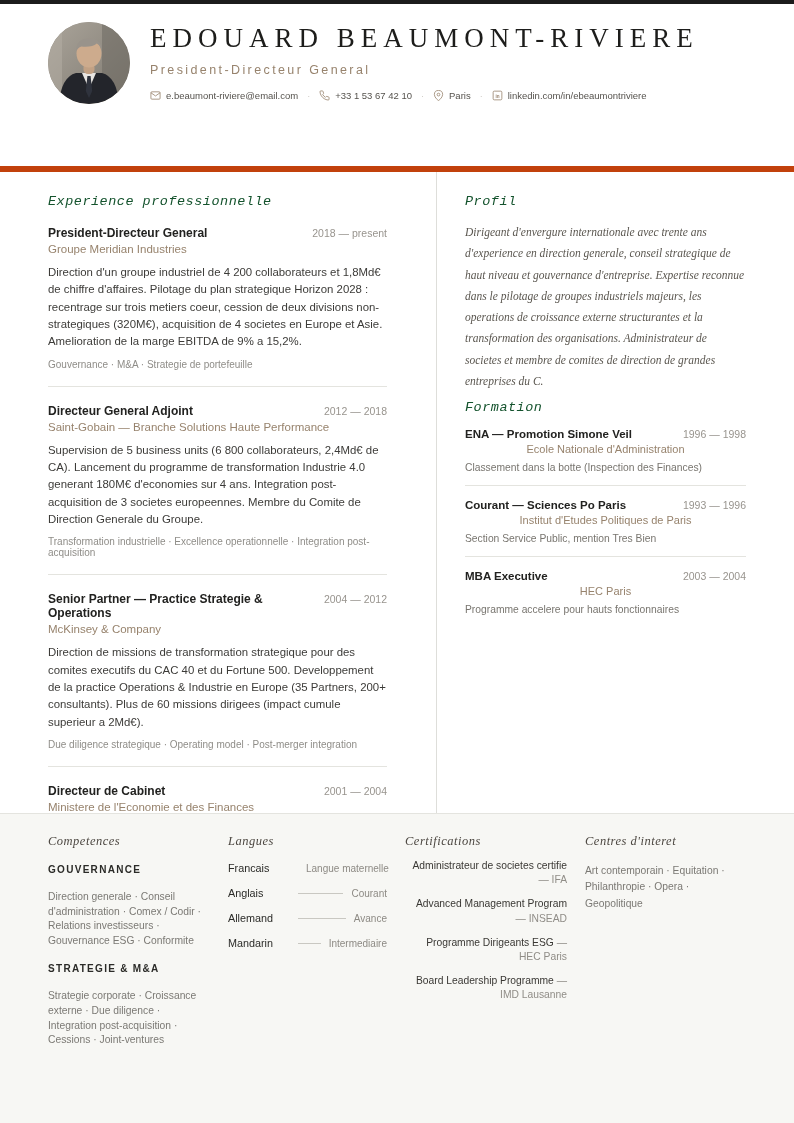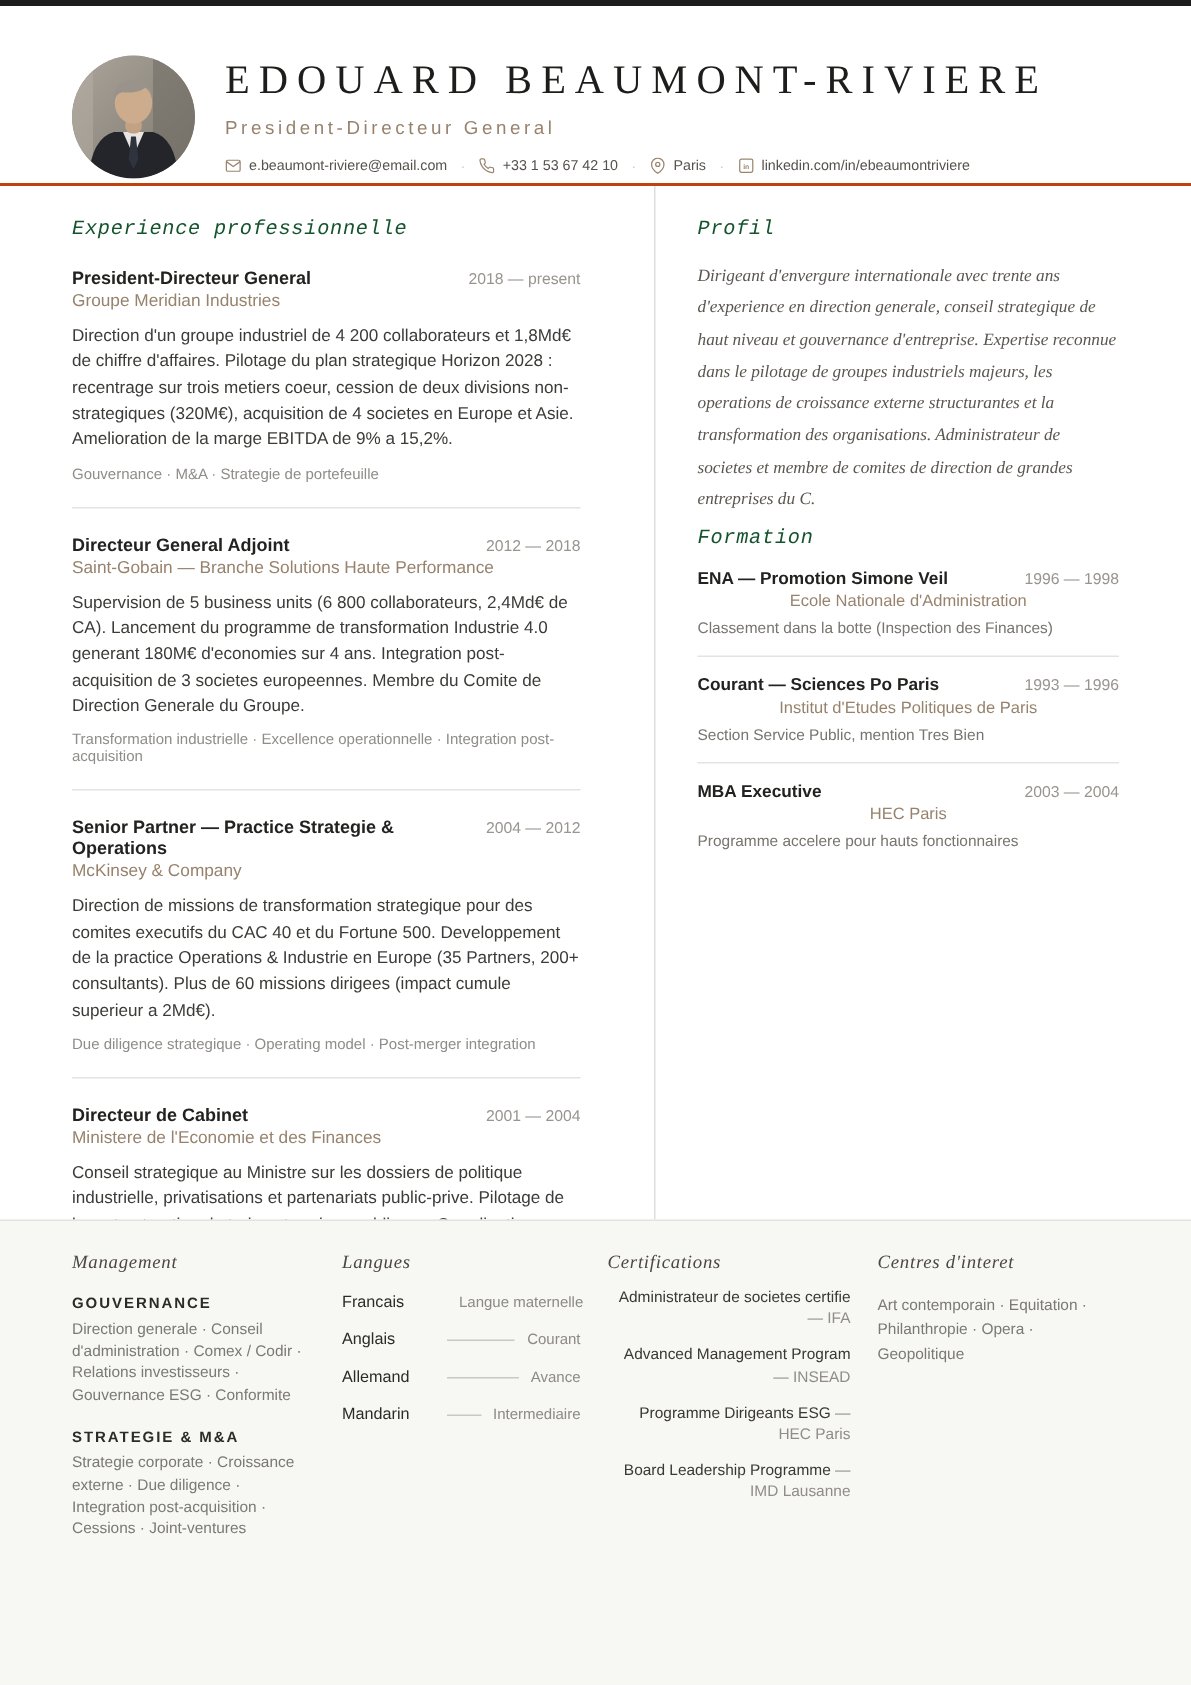--- a/index.html
+++ b/index.html
@@ -1,21 +1,21 @@
 <!DOCTYPE html>
 <html><head>
 <meta charset="utf-8">
 <style>
   * { box-sizing: border-box; }
   body { margin:0; background:#e9e9e9; font-family:"Liberation Sans", sans-serif; color:#3a3a3a; }
   .page { width:794px; height:1123px; margin:0 auto; background:#ffffff; display:flex; flex-direction:column; overflow:hidden; }
   .topbar { height:4px; background:#1c1c1c; flex:none; }
 
   
-  header { display:flex; align-items:flex-start; padding:33px 48px 0 48px; border-bottom:2px solid #c2410c; height:120px; flex:none; }
+  header { display:flex; align-items:flex-start; padding:18px 48px 0 48px; border-bottom:6px solid #c2410c; height:168px; flex:none; }
   .photo { width:82px; height:82px; border-radius:50%; overflow:hidden; flex:none; background:#9b958c; }
   .photo svg { display:block; }
   .header-text { margin-left:20px; padding-top:1px; min-width:0; }
   h1 { margin:0; font-family:"Liberation Serif", serif; font-weight:400; font-size:27px; letter-spacing:6px; color:#1d1d1b; white-space:nowrap; }
   .subtitle { margin-top:9px; font-size:12.5px; letter-spacing:2.4px; color:#97836d; }
   .contacts { display:flex; align-items:center; margin-top:13px; font-size:9.5px; color:#55524d; }
   .contact { display:flex; align-items:flex-start; gap:5px; white-space:nowrap; }
   .contact svg { flex:none; }
   .csep { color:#ccc8c2; margin:0 9px; font-size:9px; }
 
@@ -41,21 +41,21 @@
   .edu-title { font-size:11.5px; font-weight:bold; color:#222220; margin:0; }
   .school { margin-top:3px; font-size:11px; color:#97836d;text-align:center; }
   .note { margin-top:7px; font-size:10.3px; color:#78756f; }
 
   
   footer { background:#f7f7f4; border-top:1px solid #e4e4df; height:310px; flex:none; padding:20px 48px 0; }
   .fgrid { display:grid; grid-template-columns:180px 177px 180px 1fr; }
   .fcol { padding-right:18px; min-width:0; }
   h3.fhead { font-family:"Liberation Serif", serif; font-style:italic; font-weight:400; font-size:12.5px; color:#4c4741; letter-spacing:.5px; margin:0; }
   .sk-title { margin-top:15px; font-size:10px; font-weight:bold; letter-spacing:1.3px; color:#2b2b28; }
-  .sk-items { margin-top:5px; font-size:10.3px; line-height:1.42; color:#7b7974; }
+  .sk-items { margin-top:15px; font-size:10.3px; line-height:1.42; color:#7b7974; }
   .lang-row { display:flex; align-items:center; margin-top:13px; }
   .lang-name { width:62px; flex:none; font-size:10.8px; font-weight:normal; color:#2b2b28; }
   .lang-line { flex:1; height:1px; background:#c9c8c2; margin:0 8px; }
   .lang-level { font-size:10px; color:#8d8a84; white-space:nowrap; flex:none; }
   .cert-row { margin-top:10px; font-size:10.3px; line-height:1.38;text-align:right; }
   .cert-name { color:#3a3834; }
   .cert-issuer { color:#908d87; }
   .int-items { margin-top:14px; font-size:10.3px; line-height:1.6; color:#7b7974; }
 </style>
 </head>
@@ -213,21 +213,21 @@
         </div>
         <div class="school">HEC Paris</div>
         <div class="note">Programme accelere pour hauts fonctionnaires</div>
       </article>
     </section>
   </main>
 
   <footer>
     <div class="fgrid">
       <div class="fcol">
-        <h3 class="fhead">Management</h3>
+        <h3 class="fhead">Competences</h3>
         <div>
           <div class="sk-title">GOUVERNANCE</div>
           <div class="sk-items">Direction generale · Conseil d'administration · Comex / Codir · Relations investisseurs · Gouvernance ESG · Conformite</div>
         </div>
         <div>
           <div class="sk-title">STRATEGIE &amp; M&amp;A</div>
           <div class="sk-items">Strategie corporate · Croissance externe · Due diligence · Integration post-acquisition · Cessions · Joint-ventures</div>
         </div>
 
       </div>

